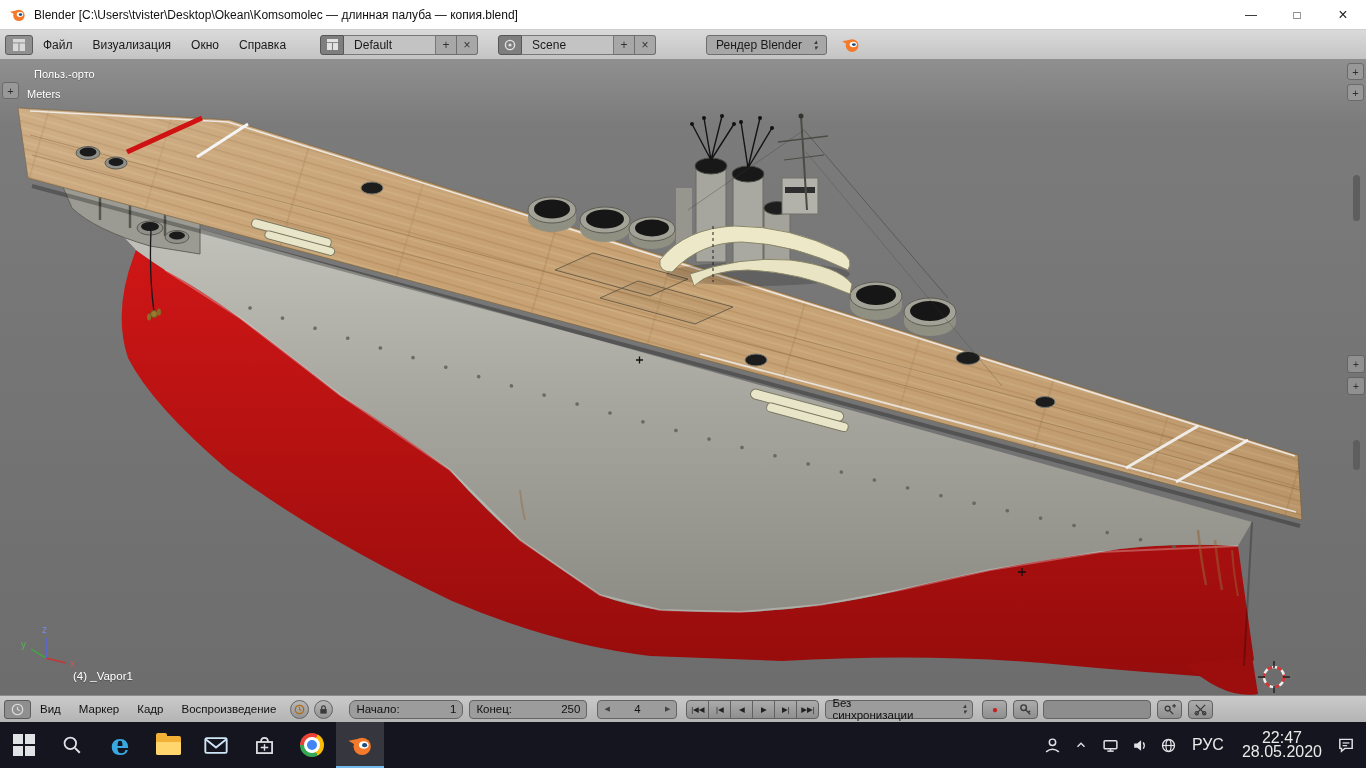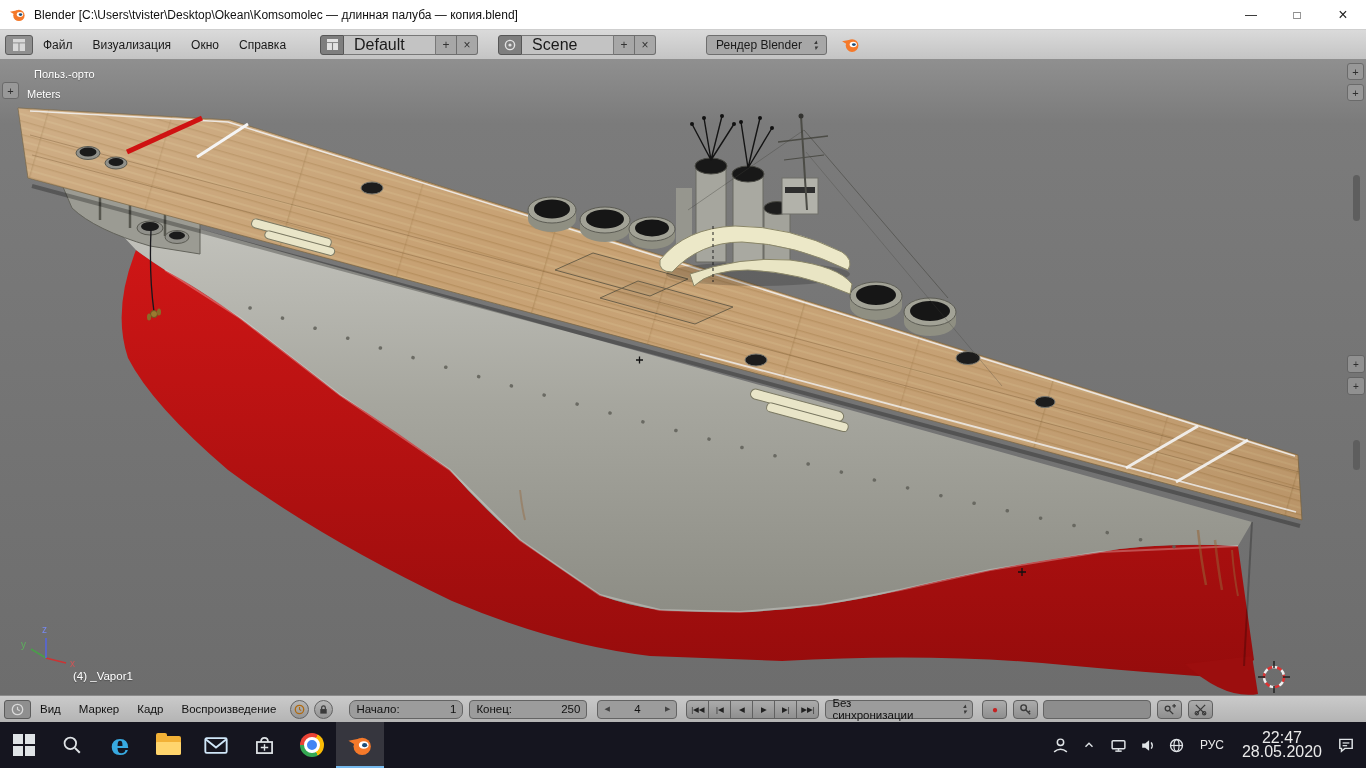--- a/index.html
+++ b/index.html
@@ -14,21 +14,21 @@
   .win-controls{display:flex;height:100%;}
   .win-btn{width:46px;height:100%;display:flex;align-items:center;justify-content:center;font-size:12px;color:#222;}
   .win-btn.close-btn{font-size:16px;}
 
   
   .blender-header{position:absolute;left:0;top:30px;width:100%;height:30px;background:linear-gradient(#dadada,#c4c4c4);border-bottom:1px solid #8f8f8f;display:flex;align-items:center;font-size:12px;color:#1a1a1a;z-index:25;}
   .editor-btn{width:28px;height:20px;margin-left:5px;background:#8f8f8f;border:1px solid #5c5c5c;border-radius:3px;display:flex;align-items:center;justify-content:center;flex:0 0 auto;}
   .menu{padding:0 10px;white-space:nowrap;}
   .datablock{display:flex;align-items:center;height:20px;flex:0 0 auto;}
   .db-browse{width:24px;height:20px;background:#7e7e7e;border:1px solid #565656;border-radius:3px 0 0 3px;display:flex;align-items:center;justify-content:center;}
-  .db-name{height:20px;min-width:92px;padding:0 10px;background:#c3c3c3;border:1px solid #787878;border-left:none;display:flex;align-items:center;font-size:16px;}
+  .db-name{height:20px;min-width:92px;padding:0 10px;background:#c3c3c3;border:1px solid #787878;border-left:none;display:flex;align-items:center;font-size:12px;}
   .db-btn{width:21px;height:20px;background:#a7a7a7;border:1px solid #6e6e6e;border-left:none;display:flex;align-items:center;justify-content:center;font-size:12px;color:#333;}
   .db-btn.last{border-radius:0 3px 3px 0;}
   .engine-select{height:20px;margin-left:50px;padding:0 9px;background:#a7a7a7;border:1px solid #6e6e6e;border-radius:3px;display:flex;align-items:center;gap:12px;flex:0 0 auto;white-space:nowrap;}
   .updown{display:flex;flex-direction:column;line-height:6px;font-size:7px;color:#3a3a3a;}
   .header-logo{margin-left:14px;display:flex;flex:0 0 auto;}
   .stats{margin-left:8px;font-size:11px;color:#2d2d2d;white-space:nowrap;overflow:hidden;flex:1;letter-spacing:-0.2px;}
 
   
   .viewport{position:absolute;left:0;top:60px;width:1366px;height:635px;background:linear-gradient(180deg,#8f8f8f 0%,#7b7b7b 10%,#6d6d6d 100%);overflow:hidden;z-index:1;}
   .ship-svg{position:absolute;left:0;top:0;}
@@ -74,21 +74,21 @@
   .icon-win div{background:#dfe3e6;}
   .edge-e{color:#38a9e0;font-size:30px;font-weight:bold;line-height:26px;font-family:"DejaVu Serif",serif;}
   .icon-folder{width:25px;height:19px;position:relative;}
   .icon-folder .back{position:absolute;inset:0;background:#f2b136;border-radius:2px;}
   .icon-folder .back::before{content:"";position:absolute;left:0;top:-3px;width:11px;height:5px;background:#f2b136;border-radius:2px 2px 0 0;}
   .icon-folder .front{position:absolute;left:0;bottom:0;width:25px;height:13px;background:#ffd56d;border-radius:1px 1px 2px 2px;}
   .icon-chrome{width:24px;height:24px;border-radius:50%;background:conic-gradient(from -90deg,#ea4335 0 120deg,#fbbc05 0 240deg,#34a853 0 360deg);display:flex;align-items:center;justify-content:center;}
   .chrome-center{width:10px;height:10px;border-radius:50%;background:#4285f4;border:3px solid #fff;box-sizing:content-box;}
   .tray{margin-left:auto;display:flex;align-items:center;height:100%;}
   .tray-icon{width:25px;height:46px;display:flex;align-items:center;justify-content:center;margin:0 2px;flex:0 0 auto;}
-  .tray-lang{color:#eaeaea;font-size:12px;margin:0 9px;}
+  .tray-lang{color:#eaeaea;font-size:16px;margin:0 9px;}
   .tray-clock{color:#eaeaea;font-size:16px;line-height:14px;text-align:center;margin:0 9px;white-space:nowrap;}
 </style>
 </head>
 <body>
 
 <div class="app">
 
   <div class="titlebar">
     <span class="logo">
       <svg width="17" height="17" viewBox="0 0 18 18">

